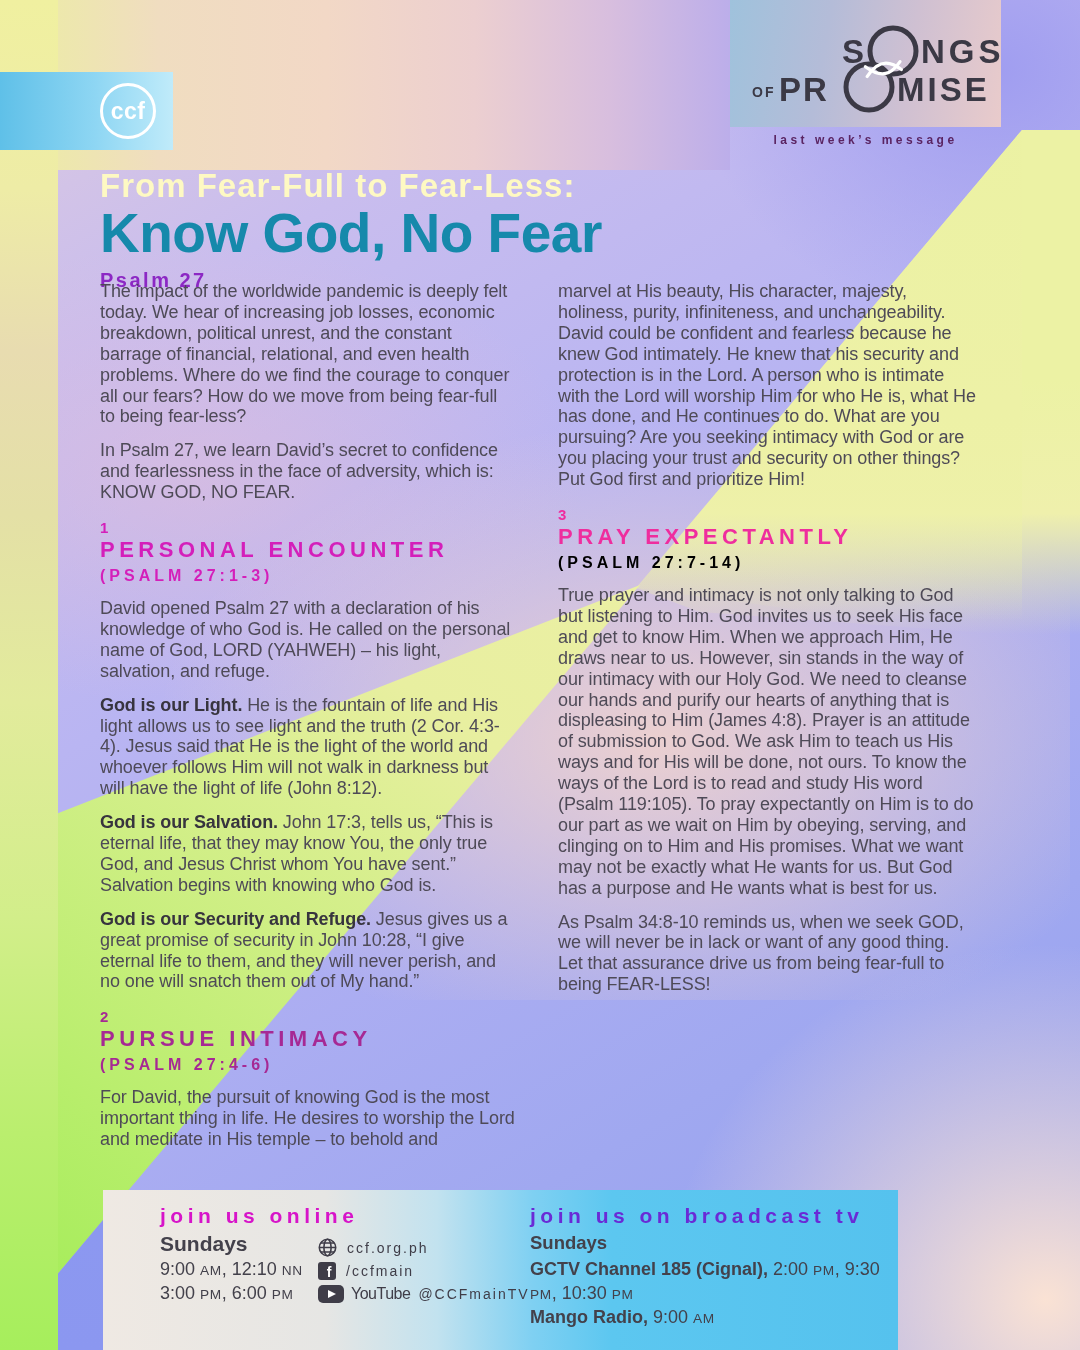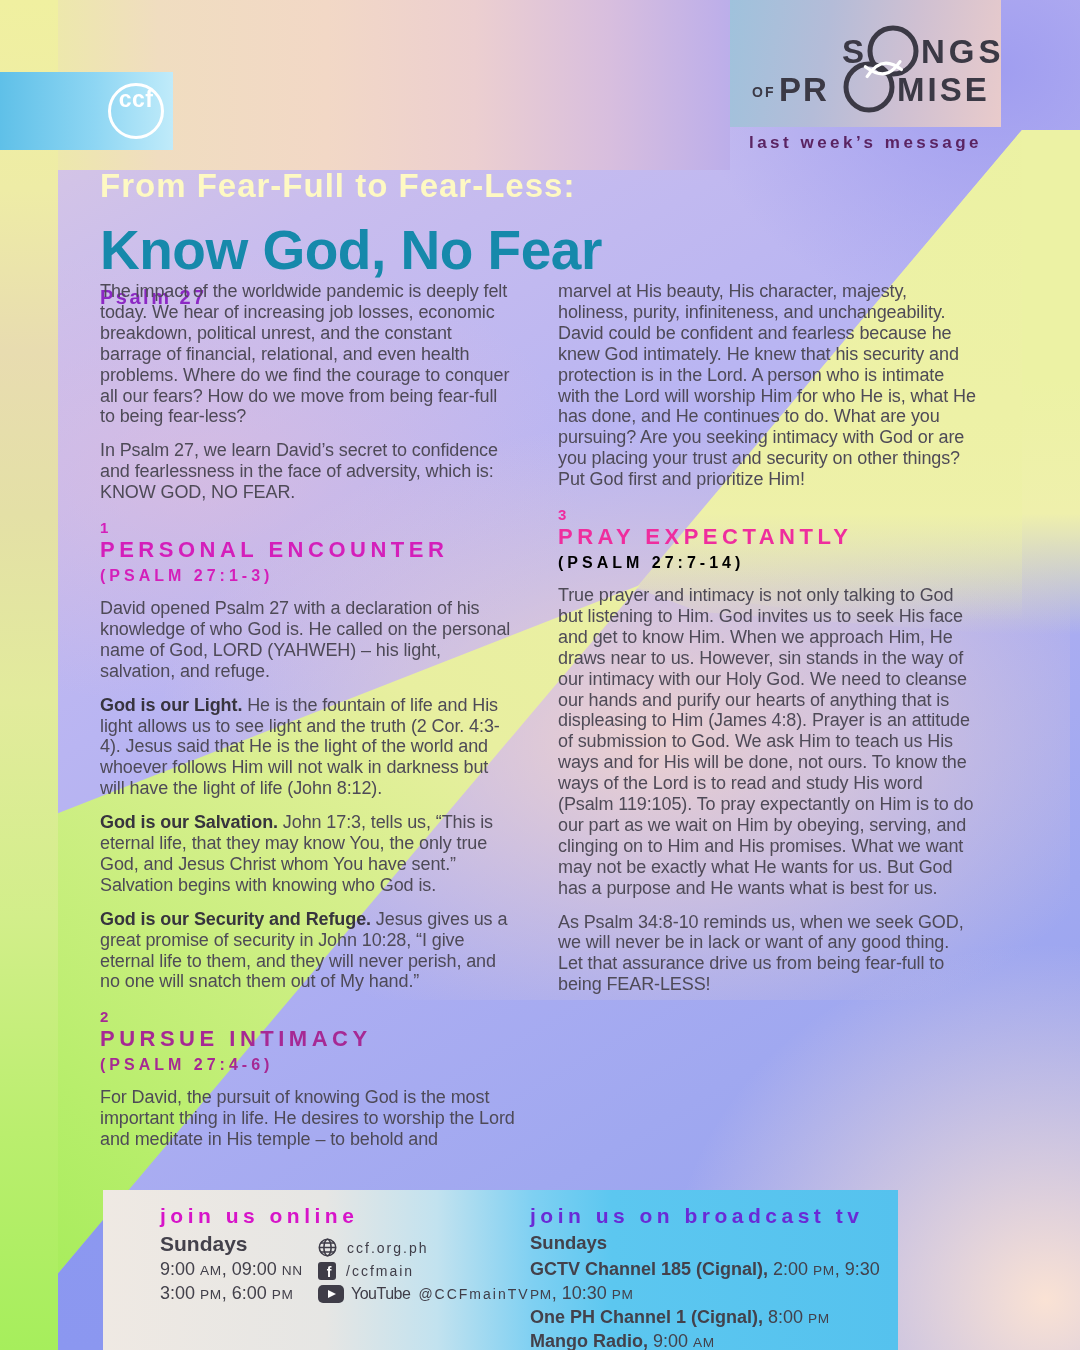--- a/index.html
+++ b/index.html
@@ -34,35 +34,35 @@
     clip-path:polygon(56px 1276px,103px 1220px,103px 1350px,56px 1350px);
     background:linear-gradient(180deg,#97a2f2,#8b97f0);}
   .band-top{left:58px;top:0;width:672px;height:170px;
     background:linear-gradient(90deg,#ede8ac 0%,#f0ddc0 15%,#f2d8c6 40%,#eccfd0 62%,#d8bede 82%,#bcaeea 100%);}
   .strip-left{left:0;top:0;width:58px;height:1350px;
     background:linear-gradient(180deg,#f0f0a0 0%,#eeeca6 14%,#e8dcb0 26%,#e4e0a6 38%,#e2eb9c 52%,#d2ee8a 68%,#baee6e 84%,#a6ee5c 100%);}
 
   
   .ccf-box{left:0;top:72px;width:173px;height:78px;
     background:linear-gradient(90deg,#5fc0e8 0%,#8ed6f3 55%,#c0ebfa 100%);}
-  .ccf-circle{position:absolute;left:108px;top:11px;width:50px;height:50px;
-    border:3px solid #fff;border-radius:50%;display:flex;align-items:flex-start;justify-content:center;
+  .ccf-circle{position:absolute;left:100px;top:11px;width:50px;height:50px;
+    border:3px solid #fff;border-radius:50%;display:flex;align-items:center;justify-content:center;
     color:#fff;font-weight:700;font-size:23px;letter-spacing:.5px;}
 
   
   .sop-box{left:730px;top:0;width:271px;height:127px;
     background:linear-gradient(100deg,#9fc2dc 0%,#b4bcd8 35%,#cfc0d2 65%,#e9cbcb 100%);}
   .sop-box svg text{font-family:"Liberation Sans",sans-serif;fill:#3b3945;font-weight:700;}
   .tagline{left:718px;top:133px;width:295px;text-align:center;
-    font-size:17px;font-weight:700;letter-spacing:3.5px;color:#5a2462;}
+    font-size:12px;font-weight:700;letter-spacing:3.5px;color:#5a2462;}
 
   
   .title-block{left:100px;top:168px;width:880px;}
   .t1{font-size:33px;font-weight:700;letter-spacing:1px;color:#fef9c3;line-height:36px;}
-  .t2{font-size:55px;font-weight:700;letter-spacing:-.5px;color:#1689ab;line-height:57px;margin-top:18px;}
+  .t2{font-size:55px;font-weight:700;letter-spacing:-.5px;color:#1689ab;line-height:57px;margin-top:1px;}
   .psalm{font-size:20px;font-weight:700;letter-spacing:2.5px;color:#8c28c4;margin-top:7px;}
 
   
   .col{top:281px;font-size:18px;line-height:20.9px;color:#4e4a57;letter-spacing:-.1px;}
   .col-left{left:100px;width:415px;}
   .col-right{left:558px;width:420px;}
   .para{margin:0 0 13px;}
   .para .b{font-weight:700;color:#37343e;}
   .sc{font-size:.76em;letter-spacing:.6px;}
   .section{margin:17px 0 11px;}
@@ -161,21 +161,21 @@
         <div class="sref" style="color: #000000;">(PSALM 27:7-14)</div>
       </div>
       <p class="para"><span>True prayer and intimacy is not only talking to God but listening to Him. God invites us to seek His face and get to know Him. When we approach Him, He draws near to us. However, sin stands in the way of our intimacy with our Holy God. We need to cleanse our hands and purify our hearts of anything that is displeasing to Him (James 4:8). Prayer is an attitude of submission to God. We ask Him to teach us His ways and for His will be done, not ours. To know the ways of the Lord is to read and study His word (Psalm 119:105). To pray expectantly on Him is to do our part as we wait on Him by obeying, serving, and clinging on to Him and His promises. What we want may not be exactly what He wants for us. But God has a purpose and He wants what is best for us.</span></p>
       <p class="para"><span>As Psalm 34:8-10 reminds us, when we seek GOD, we will never be in lack or want of any good thing. Let that assurance drive us from being fear-full to being FEAR-LESS!</span></p>
     </div>
 
   <div class="abs footer">
     <div class="f-head online">join us online</div>
     <div class="f-day online">Sundays</div>
     <div class="f-times">
-      <div><span>9:00 </span><span class="sc">AM</span><span>, 09:00 </span><span class="sc">NN</span></div>
+      <div><span>9:00 </span><span class="sc">AM</span><span>, 12:10 </span><span class="sc">NN</span></div>
       <div><span>3:00 </span><span class="sc">PM</span><span>, 6:00 </span><span class="sc">PM</span></div>
     </div>
     <div class="f-socials">
       <div class="social-row">
         <svg width="19" height="19" viewBox="0 0 19 19">
           <g fill="none" stroke="#3f3d48" stroke-width="1.6">
             <circle cx="9.5" cy="9.5" r="8.2"></circle>
             <ellipse cx="9.5" cy="9.5" rx="3.6" ry="8.2"></ellipse>
             <path d="M1.3 9.5 H17.7 M2.5 5 H16.5 M2.5 14 H16.5"></path>
           </g>
@@ -196,18 +196,17 @@
         </svg>
         <span class="yt-word">YouTube</span>
         <span class="lbl">@CCFmainTV</span>
       </div>
     </div>
 
     <div class="f-head tv">join us on broadcast tv</div>
     <div class="f-day tv">Sundays</div>
     <div class="f-rows">
       <div><span class="b">GCTV Channel 185 (Cignal),</span><span> 2:00 </span><span class="sc">PM</span><span>, 9:30 </span><span class="sc">PM</span><span>, 10:30 </span><span class="sc">PM</span></div>
-      <div><span class="b">One PH Channel 1 (Cignal),</span><span> 8:00 </span><span class="sc">PM</span></div>
       <div><span class="b">Mango Radio,</span><span> 9:00 </span><span class="sc">AM</span></div>
     </div>
   </div>
 
 </div>
 
 </body></html>

